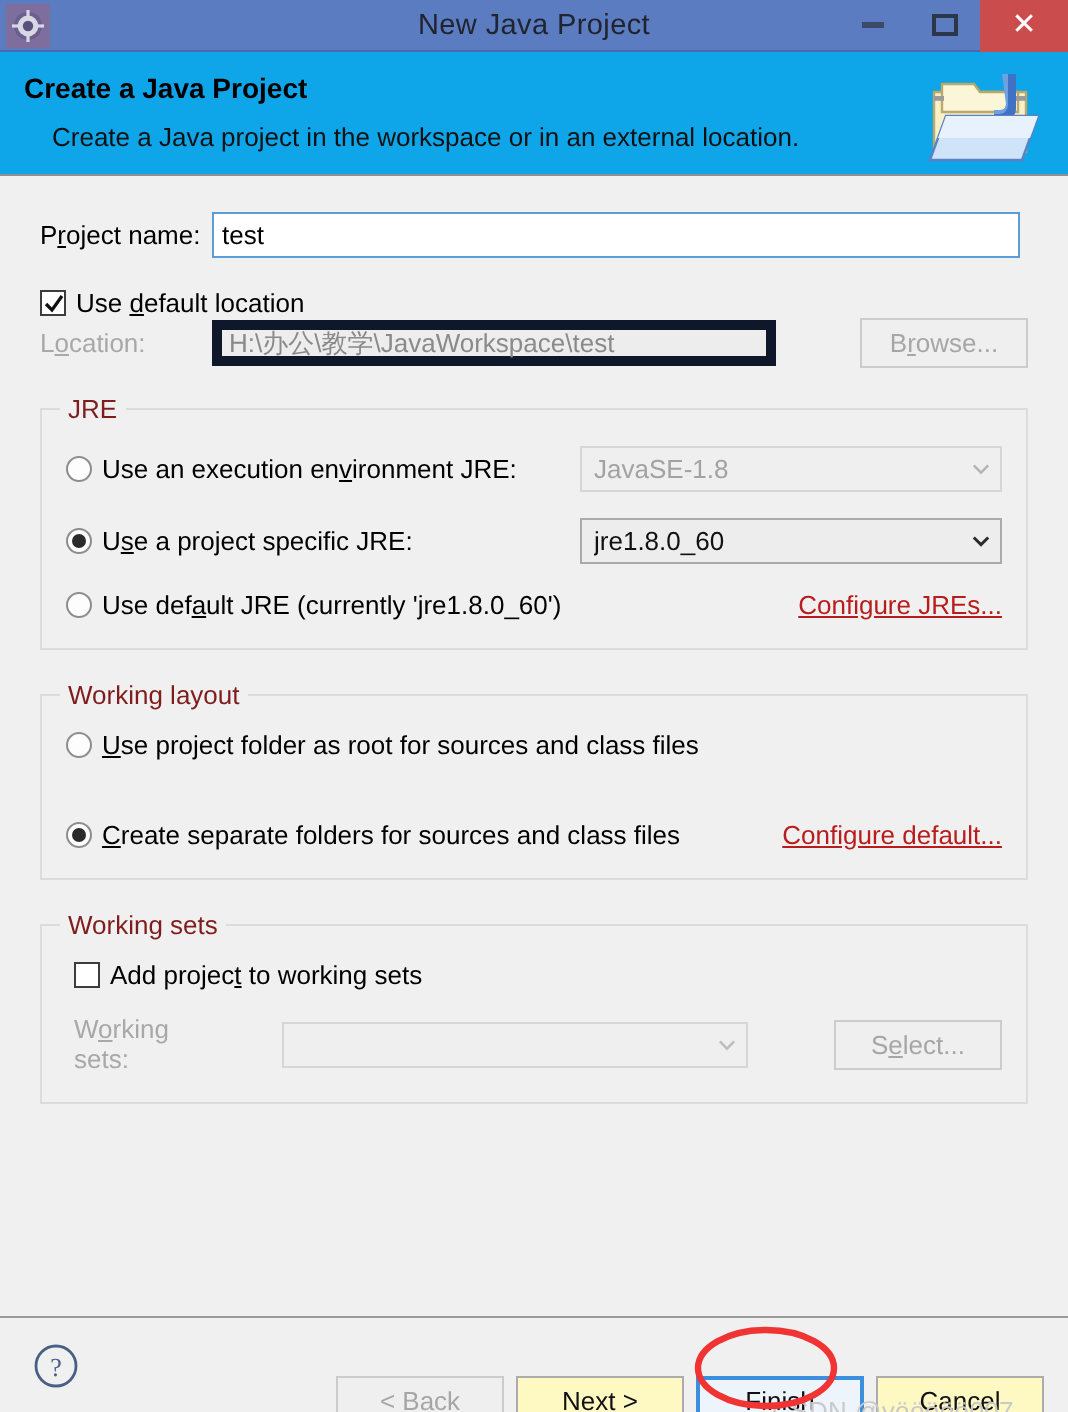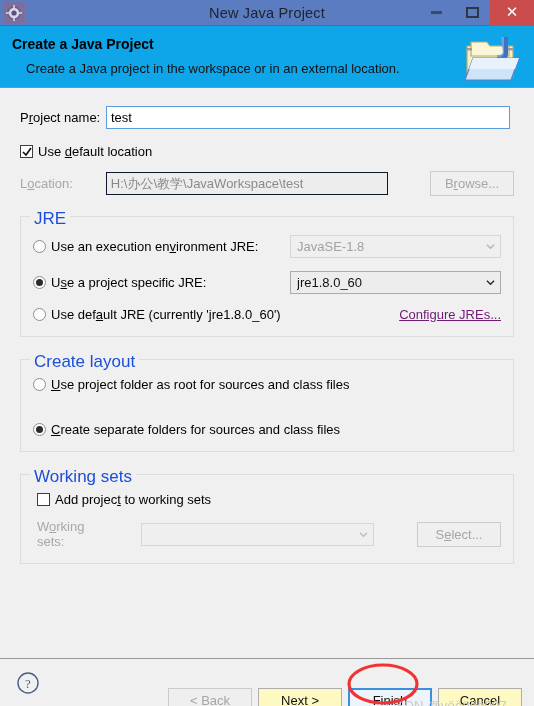--- a/index.html
+++ b/index.html
@@ -109,21 +109,21 @@
     border: 1px solid #5b9dd9;
     background: #ffffff;
     font-size: 13px;
     color: #000000;
     padding: 0 4px;
     display: flex;
     align-items: center;
     font-family: "Liberation Sans", sans-serif;
   }
   .txtin.disabled {
-    border: 1px solid #0f172a;
+    border: 5px solid #0f172a;
     background: #ededed;
     color: #8a8a8a;
   }
 
   
   .btn {
     height: 25px;
     min-width: 84px;
     border: 1px solid #adadad;
     background: #fef9c3;
@@ -165,22 +165,22 @@
     position: relative;
     border: 1px solid #dcdcdc;
     margin-top: 16px;
     padding: 14px 12px 12px 12px;
   }
   .group > .group-title {
     position: absolute;
     top: -8px; left: 9px;
     background: #f0f0f0;
     padding: 0 4px;
-    font-size: 17px;
-    color: #1d4ed8;
+    font-size: 13px;
+    color: #7f1d1d;
   }
 
   
   .combo {
     height: 23px;
     border: 1px solid #ababab;
     background: #ededed;
     display: flex; align-items: center;
     font-size: 13px;
     color: #111111;
@@ -190,21 +190,21 @@
   .combo.disabled { border-color: #d6d6d6; background: #efefef; color: #a2a2a2; }
   .combo .cval { flex: 1 1 auto; overflow: hidden; white-space: nowrap; }
   .combo .carrow {
     width: 20px; display: flex; align-items: center; justify-content: center;
     font-size: 11px;
   }
   .chev { width: 9px; height: 9px; }
 
   .link {
     font-size: 13px;
-    color: #701a75;
+    color: #b91c1c;
     text-decoration: underline;
     cursor: default;
   }
 
   
   #bottombar {
     height: 48px;
     min-height: 48px;
     background: #f0f0f0;
     border-top: 1px solid #9a9a9a;
@@ -300,21 +300,21 @@
       <span class="cbx">
         <svg class="tick" viewBox="0 0 10 10" aria-hidden="true">
           <path d="M1 5 L4 8 L9 1" stroke="#111" stroke-width="1.6" fill="none"></path>
         </svg>
       </span>
       <span class="lbl">
         <span>Use </span><u class="acc">d</u><span>efault location</span>
       </span>
     </div>
 
-    <div class="row" style="margin-top:12px;gap:32px;">
+    <div class="row" style="gap:32px;">
       <span class="lbl dim" style="width:66px;">
         <span>L</span><u class="acc">o</u><span>cation:</span>
       </span>
       <div class="txtin disabled" style="width:344px;">
         <span>H:\办公\教学\JavaWorkspace\test</span>
       </div>
       <div class="btn disabled" style="margin-left:10px;width:96px;">
         <span><span>B</span><u class="acc">r</u><span>owse...</span></span>
       </div>
     </div>
@@ -357,36 +357,37 @@
       <div class="row" style="margin-top:13px;">
         <span class="rdo"></span>
         <span class="lbl">
           <span>Use def</span><u class="acc">a</u><span>ult JRE (currently 'jre1.8.0_60')</span>
         </span>
         <span class="link" style="margin-left:auto;">Configure JREs...</span>
       </div>
     </div>
 
     <div class="group" style="margin-top:22px;padding-bottom:14px;">
-      <span class="group-title">Create layout</span>
+      <span class="group-title">Working layout</span>
 
       <div class="row" style="margin-top:3px;">
         <span class="rdo"></span>
         <span class="lbl">
           <span></span><u class="acc">U</u><span>se project folder as root for sources and class files</span>
         </span>
       </div>
 
       <div class="row" style="margin-top:30px;">
         <span class="rdo">
           <span class="dot"></span>
         </span>
         <span class="lbl">
           <span></span><u class="acc">C</u><span>reate separate folders for sources and class files</span>
         </span>
+        <span class="link" style="margin-left:auto;">Configure default...</span>
       </div>
     </div>
 
     <div class="group" style="margin-top:22px;padding-bottom:14px;">
       <span class="group-title">Working sets</span>
 
       <div class="row" style="margin-top:3px;margin-left:4px;">
         <span class="cbx"></span>
         <span class="lbl">
           <span>Add projec</span><u class="acc">t</u><span> to working sets</span>

